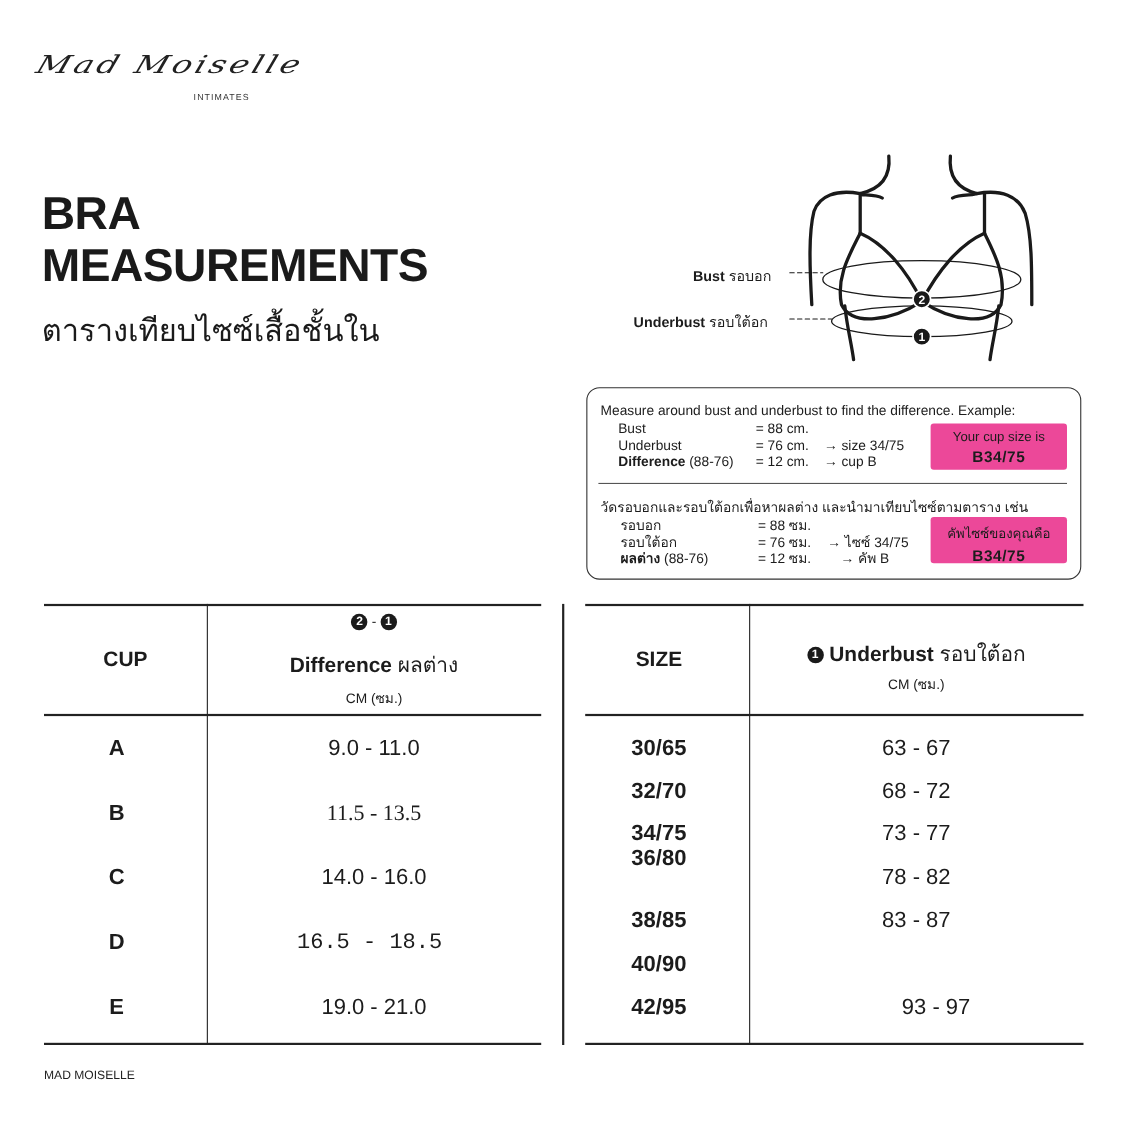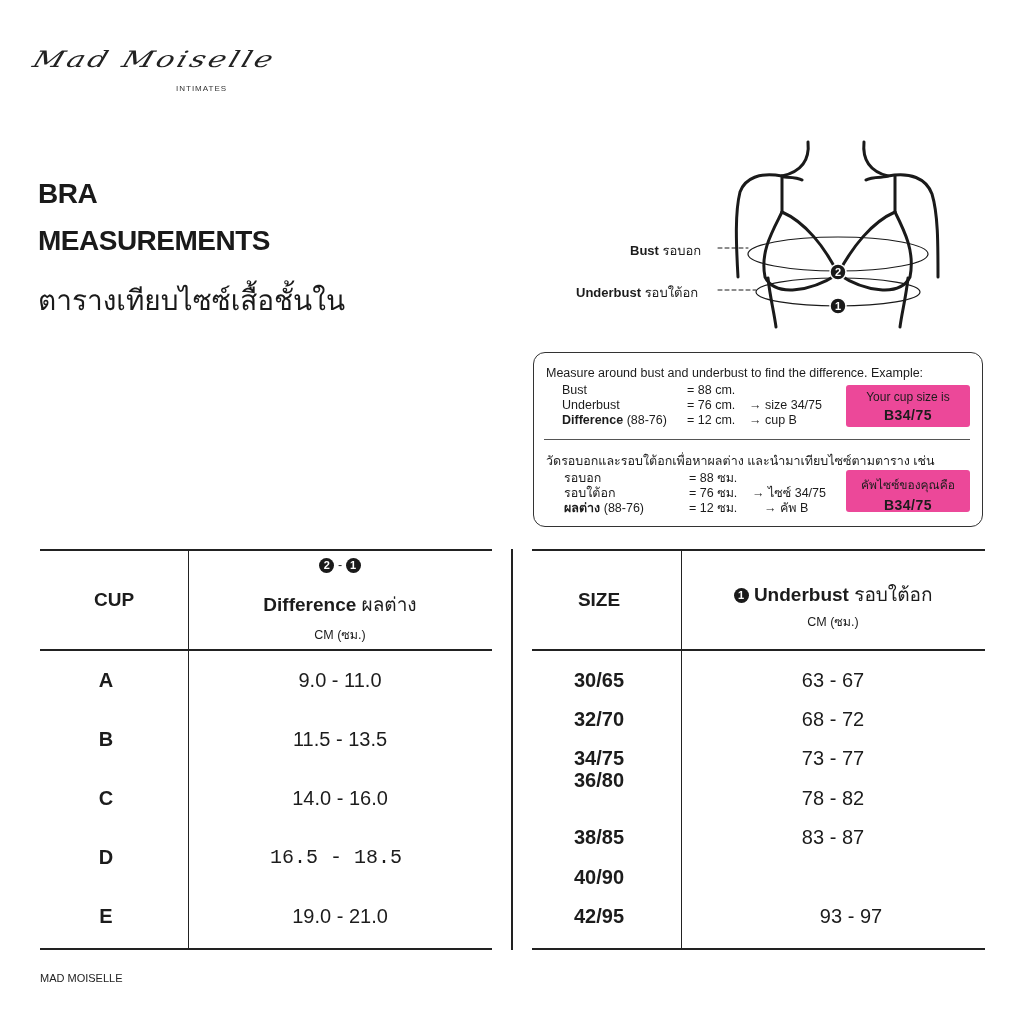--- a/index.html
+++ b/index.html
@@ -11,21 +11,21 @@
 
   
   .logo-script {
     left: 38px; top: 46px; font-family: "DejaVu Serif", serif; font-style: italic;
     font-size: 30px; letter-spacing: 3px; color: #222; transform: skewX(-18deg) scaleY(0.75);
     transform-origin: left top; white-space: nowrap; font-weight: normal;
   }
   .logo-sub { left: 148px; top: 84px; font-size: 8px; letter-spacing: 1px; color: #333; padding-left: 28px; }
 
   
-  .title { left: 38px; top: 170px; font-weight: 700; font-size: 28px; line-height: 47px; color: #1a1a1a; letter-spacing: -0.5px; }
+  .title { left: 38px; top: 170px; font-weight: 700; font-size: 42px; line-height: 47px; color: #1a1a1a; letter-spacing: -0.5px; }
   .title-th { left: 38px; top: 278px; font-size: 28px; font-family: "DejaVu Sans", sans-serif; color: #1a1a1a; }
 
   
   .diagram { left: 560px; top: 132px; width: 400px; height: 200px; }
   .lbl-bust { left: 630px; top: 240px; font-size: 13px; white-space: nowrap; }
   .lbl-under { left: 576px; top: 282px; font-size: 13px; white-space: nowrap; }
   .lbl-bust b, .lbl-under b { font-weight: 700; }
 
   
   .example-box {
@@ -164,21 +164,21 @@
   </div>
   <div class="hdr" style="left:148px; width:304px; top:40px;">
     <span>Difference</span>
     <span style="font-weight:400;">ผลต่าง</span>
   </div>
   <div class="hdr-sub" style="left:148px; width:304px; top:76px;">CM (ซม.)</div>
 
   <div class="cell bold" style="left:0; width:132px; top:120px;">A</div>
   <div class="cell" style="left:148px; width:304px; top:120px;">9.0 - 11.0</div>
   <div class="cell bold" style="left:0; width:132px; top:179px;">B</div>
-  <div class="cell" style="left:148px; width:304px; top:179px;">11.5 - 13.5</div>
+  <div class="cell" style="left:148px; width:304px; top:179px;font-family:Liberation Serif, serif;">11.5 - 13.5</div>
   <div class="cell bold" style="left:0; width:132px; top:238px;">C</div>
   <div class="cell" style="left:148px; width:304px; top:238px;">14.0 - 16.0</div>
   <div class="cell bold" style="left:0; width:132px; top:297px;">D</div>
   <div class="cell" style="left:144px; width:304px; top:297px;font-family:Liberation Mono, monospace;">16.5 - 18.5</div>
   <div class="cell bold" style="left:0; width:132px; top:356px;">E</div>
   <div class="cell" style="left:148px; width:304px; top:356px;">19.0 - 21.0</div>
 </div>
 
 <div class="abs center-divider"></div>
 

